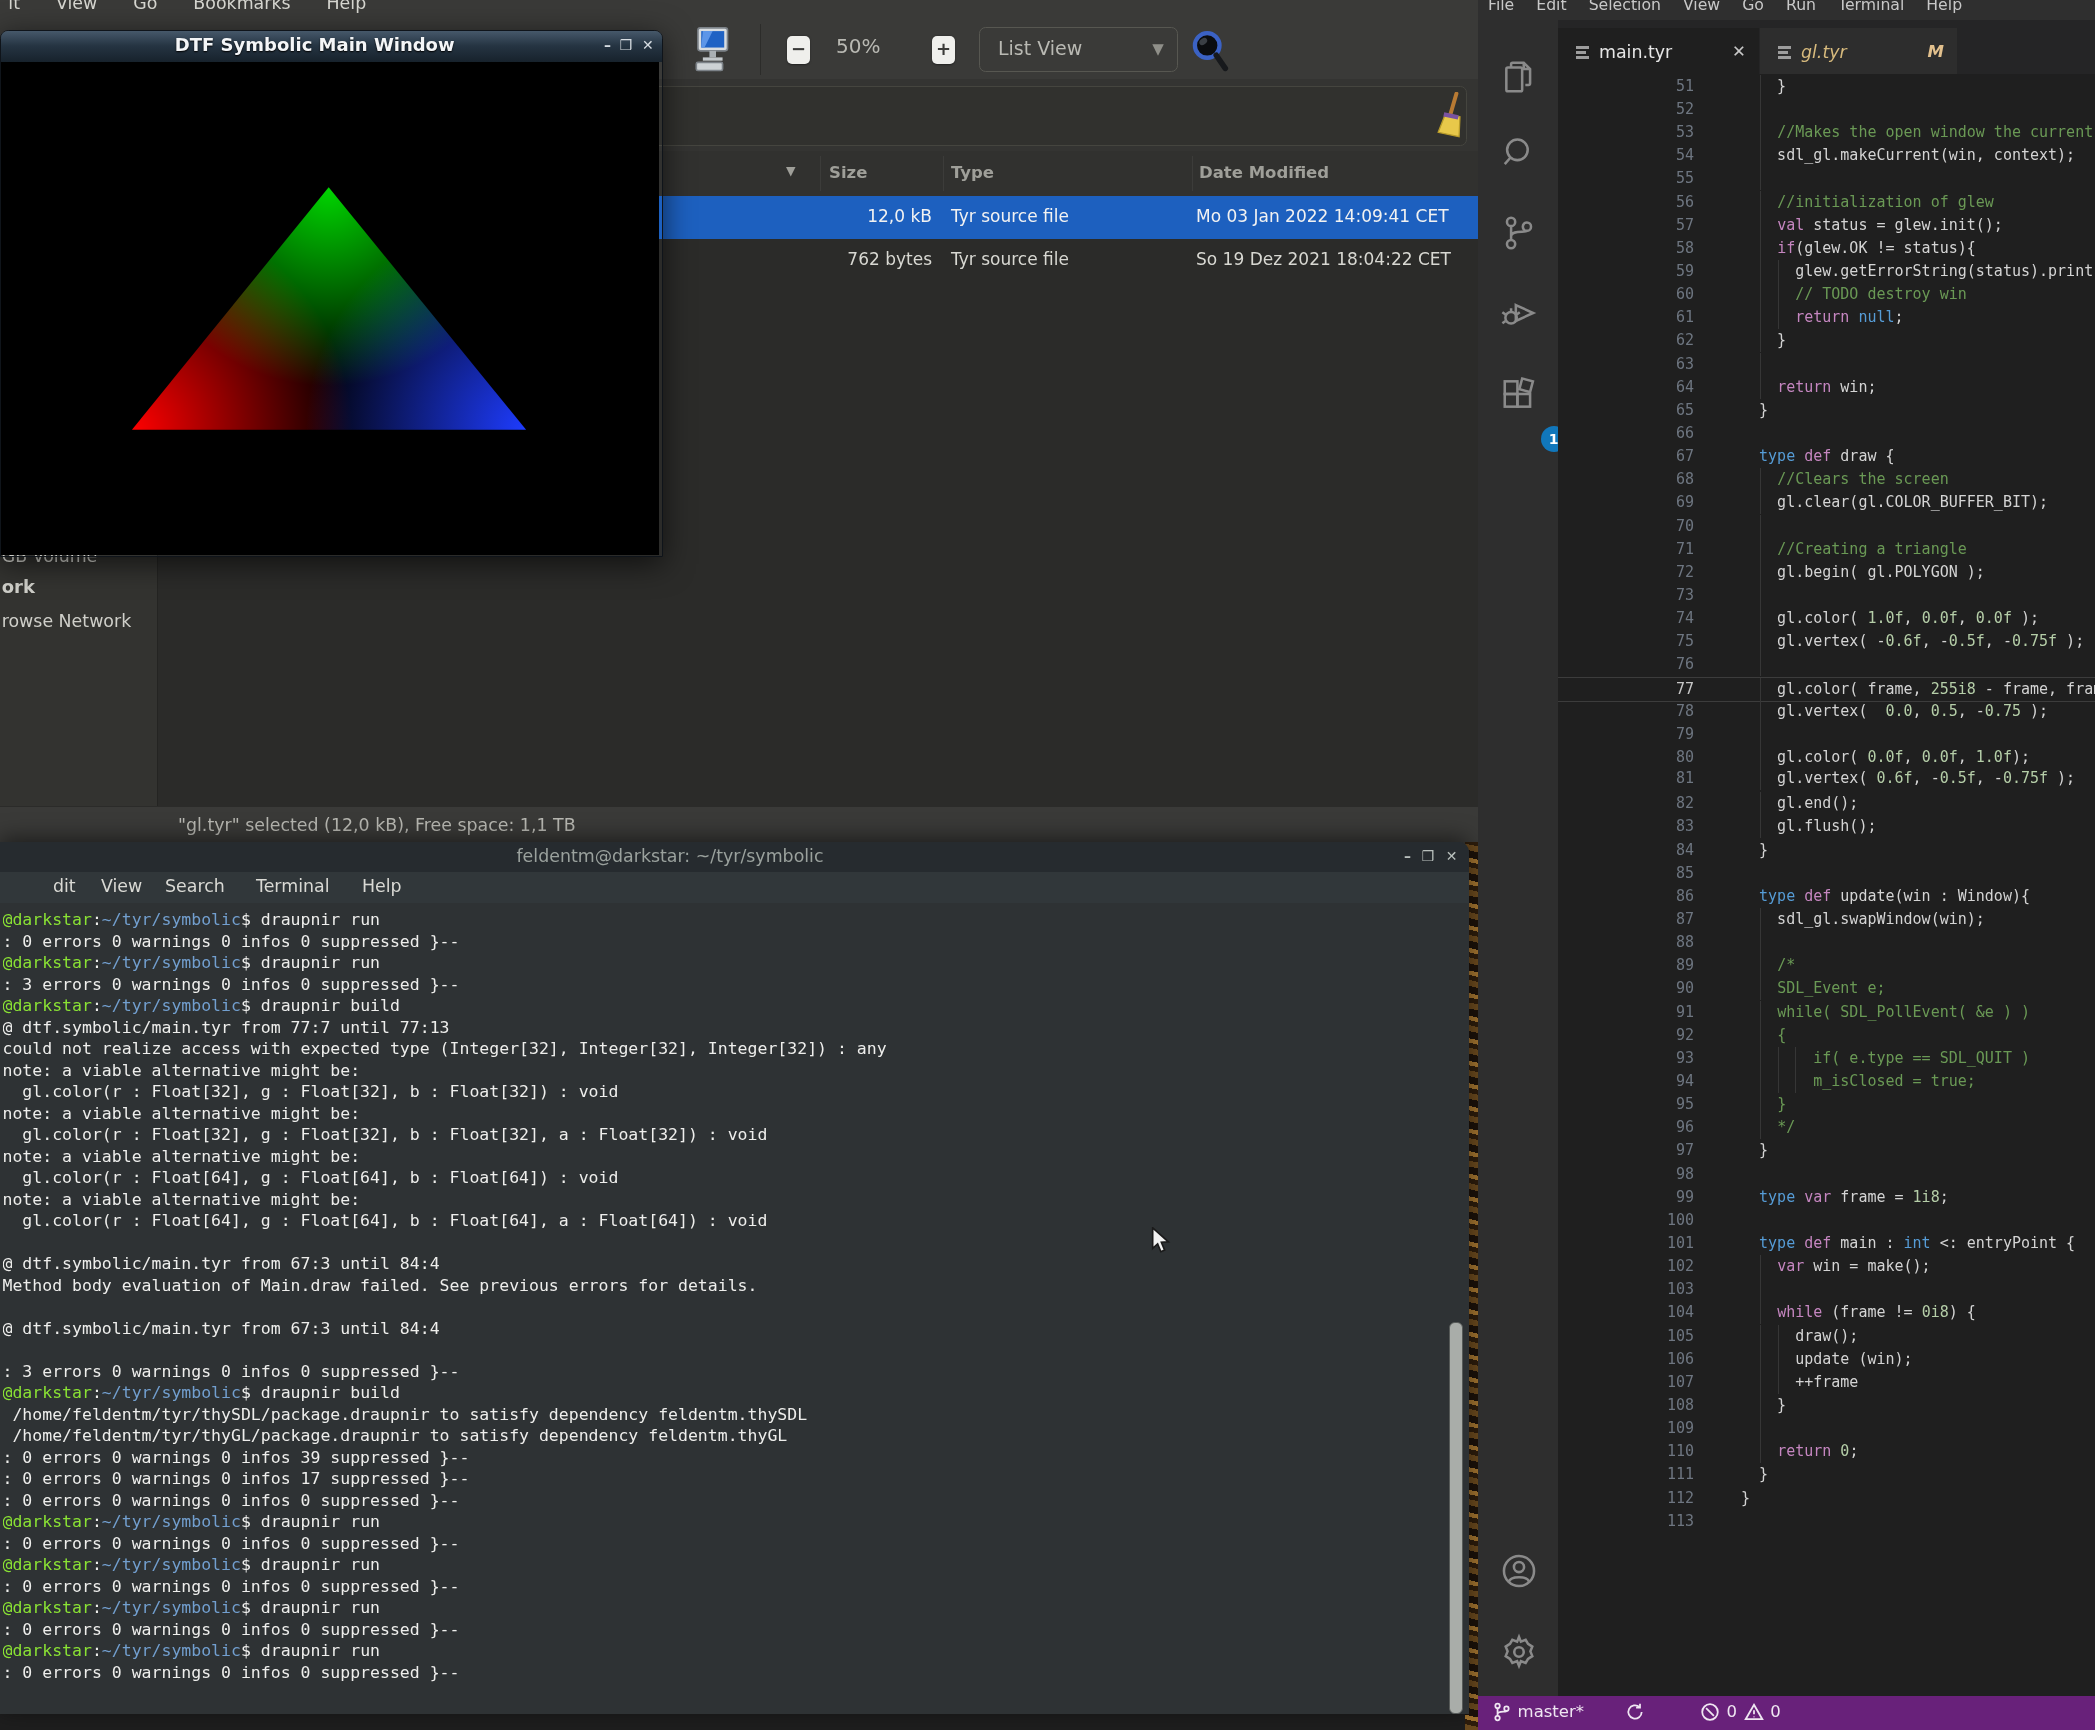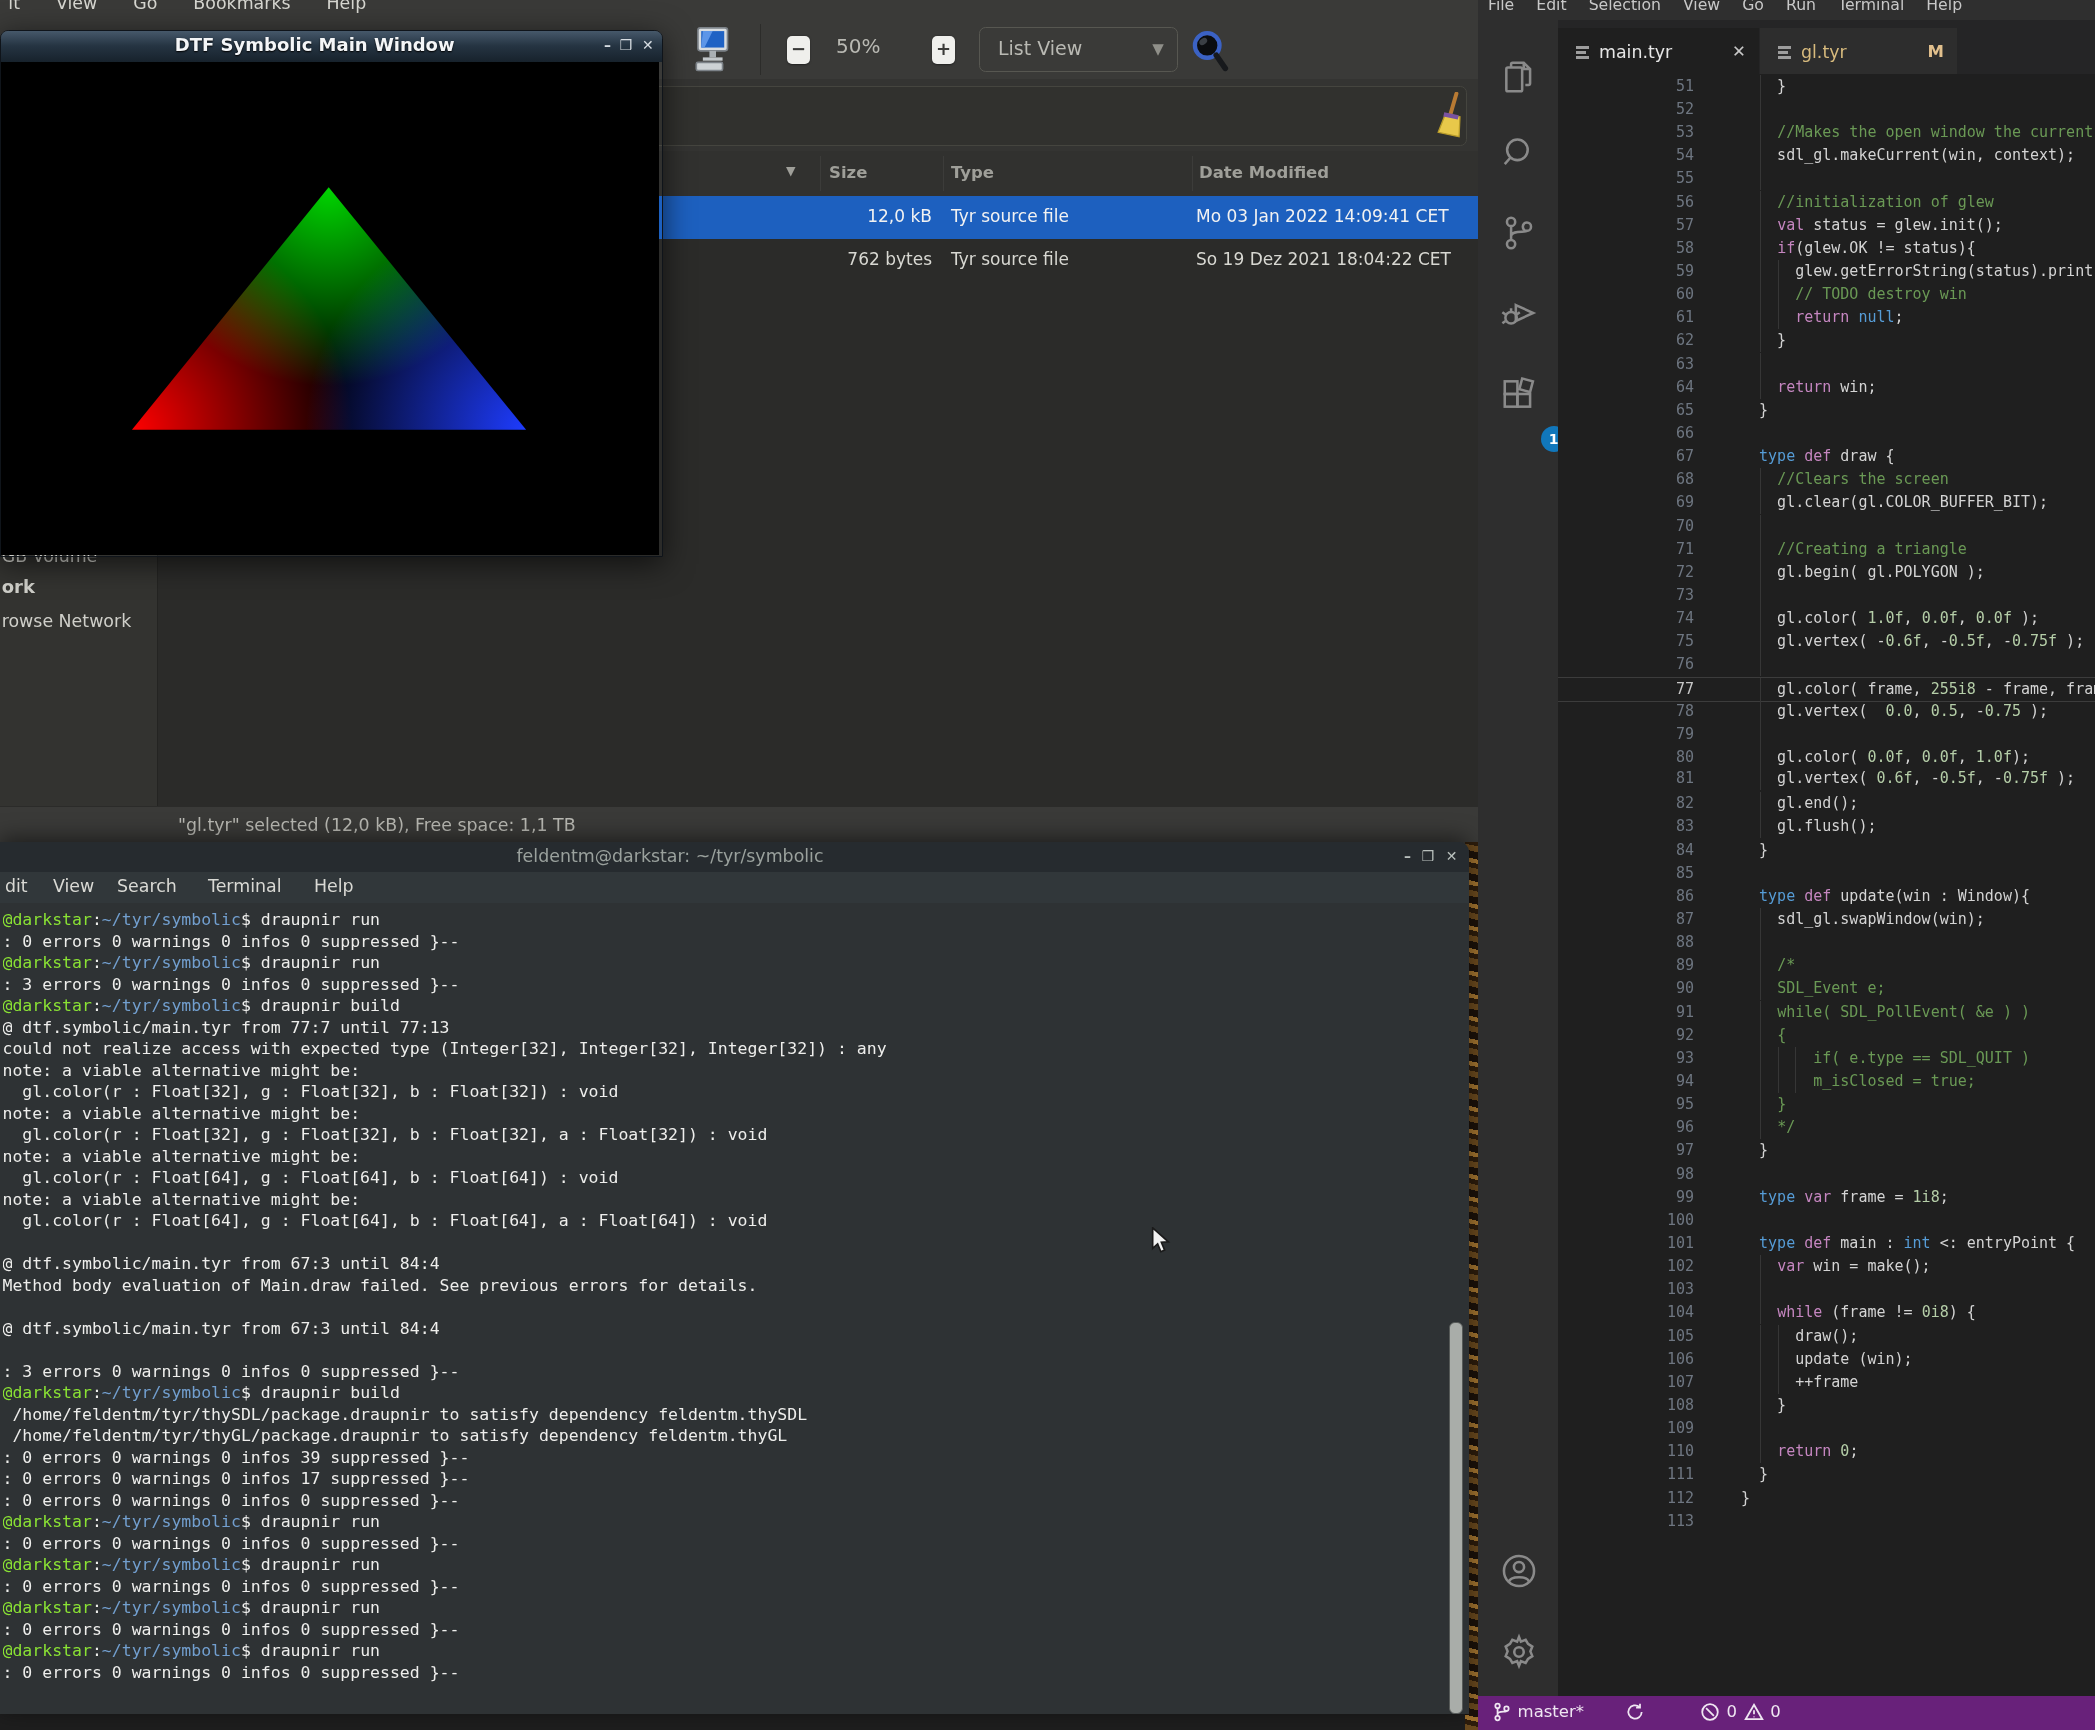--- a/index.html
+++ b/index.html
@@ -53,38 +53,38 @@
      clip-path:polygon(49.8% 25.4%,19.9% 74.6%,79.8% 74.6%);}
   
   #wallpaper{left:1465px;top:842px;width:15px;height:888px;
      background:repeating-linear-gradient(13deg,#6b4a1e 0 5.8px,#2e1d0c 5.8px 10.7px,#a3742f 10.7px 15px,#1c120a 15px 22px);}
   
   #term{left:0;top:842px;width:1469px;height:872px;background:#2e3234;border-radius:0 10px 0 0;
         box-shadow:0 -3.3px 21.5px rgba(0,0,0,.5);}
   #term-title{left:0;top:0;width:100%;height:30px;background:#262b2f;border-radius:0 10px 0 0;}
   #term-title .t{position:absolute;left:670px;transform:translateX(-50%);top:4.1px;font-size:17.4px;color:#9aa19d;}
   #term-menubar{left:0;top:30px;width:100%;height:31px;background:#31373a;}
-  #term-menubar .mi{position:absolute;top:4.1px;font-size:17.4px;color:#d9d9d4;}
+  #term-menubar .mi{position:absolute;top:4.1px;font-size:17.4px;color:#d9d9d4;margin-left:48px;}
   #term-lines{left:2.5px;top:68px;right:20px;bottom:0;overflow:hidden;}
   .tline{height:21.5px;font-family:"DejaVu Sans Mono",monospace;font-size:16.5px;white-space:pre;}
   .tc-w{color:#eeeeec;} .tc-g{color:#8ae234;} .tc-b{color:#729fcf;}
   #term-scroll{left:1449px;top:480px;width:11.6px;height:390px;background:#a9ada9;border:0.8px solid #565a58;border-radius:5.8px;}
   
   #vsc{left:1478px;top:0;width:617px;height:1730px;background:#1f1f1f;}
   #vsc-menubar{left:0;top:0;width:100%;height:20px;background:#2f2f2f;overflow:hidden;display:flex;gap:22px;padding-left:10px;}
   #vsc-menubar .mi{position:relative;top:-5px;font-size:15.7px;color:#c8c8c8;white-space:nowrap;}
   #vsc-activity{left:0;top:20px;width:80px;height:1676px;background:#2e2e2e;}
   .act{position:absolute;left:21.5px;width:38px;height:38px;}
   .act svg{stroke:#8a8a8a;fill:none;stroke-width:1.6;}
   #scm-badge{position:absolute;left:41px;top:212px;width:26px;height:26px;border-radius:50%;background:#1177bb;
              color:#fff;font-size:14px;font-weight:bold;text-align:center;line-height:26px;}
   #vsc-tabbar{left:80px;top:20px;right:0;height:55px;background:#252526;}
   .tab{position:absolute;top:8px;height:55px;}
   #tab1{left:0;width:201px;background:#1f1f1f;}
-  #tab2{left:201px;width:197px;background:#2d2d2d;border-left:0.8px solid #252526;}
+  #tab2{left:201px;width:197px;background:#2d2d2d;border-left:0.8px solid #252526;font-style:italic;}
   .tab .ticon{position:absolute;left:18px;top:18px;width:13.2px;height:16.5px;}
   .tab .ticon i{display:block;height:2.5px;margin-bottom:2.5px;background:#9d9d9d;}
   .tab .tlabel{position:absolute;left:41px;top:14px;font-size:17.4px;}
   #tab1 .tlabel{color:#e6e6e6;} #tab2 .tlabel{color:#d7ba7d;}
   .tab .tright{position:absolute;right:13.2px;top:14px;font-size:16.5px;color:#c8c8c8;}
   #tab2 .tright{color:#e2c08d;font-weight:bold;}
   #vsc-editor{left:80px;top:74px;right:0;height:1622px;overflow:hidden;background:#1f1f1f;}
   .cline{position:absolute;left:0;right:0;height:23px;font-family:"DejaVu Sans Mono",monospace;font-size:15px;
          line-height:23px;white-space:pre;}
   .cline .num{position:absolute;left:73px;width:63px;text-align:right;color:#6e7681;}

